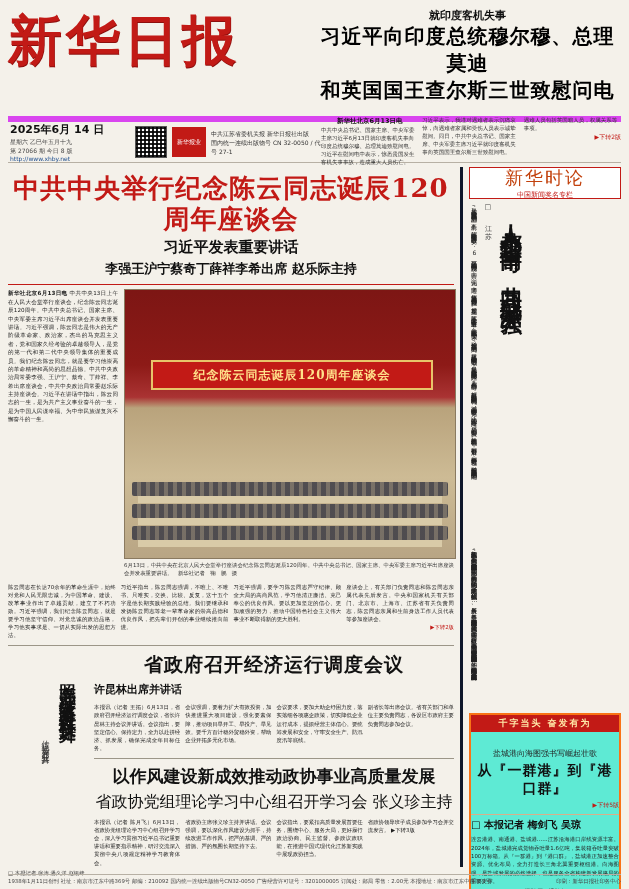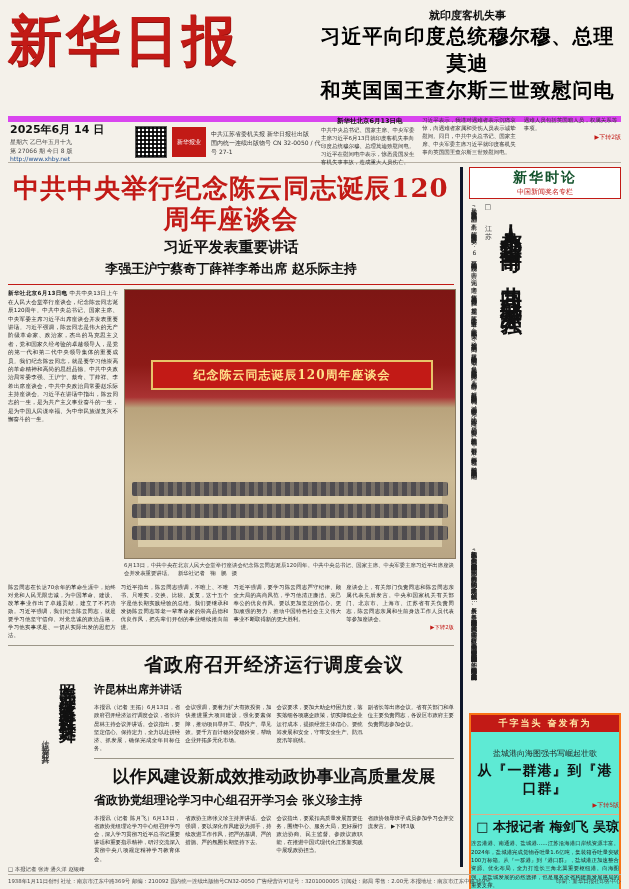--- a/index.html
+++ b/index.html
@@ -160,28 +160,28 @@
   }
   .sec-sub{text-align:left;font-size:11px;font-weight:bold;margin:4px 0 6px;}
   .sec-cols{display:flex;gap:5px;}
   .sec-cols .c{flex:1;font-size:5.4px;line-height:1.5;text-align:justify;color:#222;}
   .byline{font-size:5.4px;color:#444;margin-top:3px;}
 
   .sec3-head{
     text-align:center;font-family:"DejaVu Serif","Liberation Serif",serif;
     font-size:17px;font-weight:bold;margin-top:6px;
   }
-  .sec3-sub{font-size:12px;font-weight:bold;margin:4px 0 5px;}
+  .sec3-sub{text-align:center;font-size:16px;font-weight:normal;margin:4px 0 5px;}
 
   
   .brand-box{
     border:1px solid #c21a16;height:30px;display:flex;flex-direction:column;
     align-items:center;justify-content:center;margin-bottom:4px;background:#fff;
   }
-  .brand-top{color:#14532d;font-weight:bold;font-size:14px;font-family:"DejaVu Serif","Liberation Serif",serif;letter-spacing:2px;}
+  .brand-top{color:#c2410c;font-weight:normal;font-size:18px;font-family:"DejaVu Serif","Liberation Serif",serif;letter-spacing:2px;}
   .brand-bot{font-size:7px;color:#c21a16;}
   .vcol-head{
     writing-mode:vertical-rl;text-orientation:upright;
     font-family:"DejaVu Serif","Liberation Serif",serif;
     font-size:22px;font-weight:bold;letter-spacing:4px;
     height:330px;margin:4px 0 0 4px;float:right;
   }
   .vcol-body{
     writing-mode:vertical-rl;text-orientation:upright;
     font-size:6px;line-height:1.65;height:330px;color:#222;
@@ -202,21 +202,21 @@
     background:#c21a16;color:#ffe9a8;font-size:9px;font-weight:bold;
     text-align:center;padding:2px 0;letter-spacing:2px;
     font-family:"DejaVu Serif","Liberation Serif",serif;
   }
   .rb-title{font-size:8px;text-align:center;margin-top:16px;color:#222;line-height:1.4;}
   .rb-big{
     font-family:"DejaVu Serif","Liberation Serif",serif;
     font-size:14px;font-weight:bold;text-align:center;margin:3px 0;letter-spacing:1px;
   }
   .rb-more{font-size:6px;color:#c21a16;text-align:right;}
-  .rb-sub{font-size:13px;font-weight:bold;text-align:right;margin-top:4px;border-top:1px solid #d9b08a;padding-top:3px;}
+  .rb-sub{font-size:10px;font-weight:bold;text-align:left;margin-top:4px;border-top:1px solid #d9b08a;padding-top:3px;}
   .rb-text{font-size:5.4px;line-height:1.55;text-align:justify;color:#222;margin-top:3px;}
   .rb-foot{font-size:5.6px;text-align:center;color:#333;margin-top:3px;}
 
   
   .footer{
     position:absolute;left:8px;right:8px;bottom:4px;
     border-top:1px solid #b7b0a4;padding-top:3px;
     display:flex;justify-content:space-between;
     font-size:5.4px;color:#444;
   }

